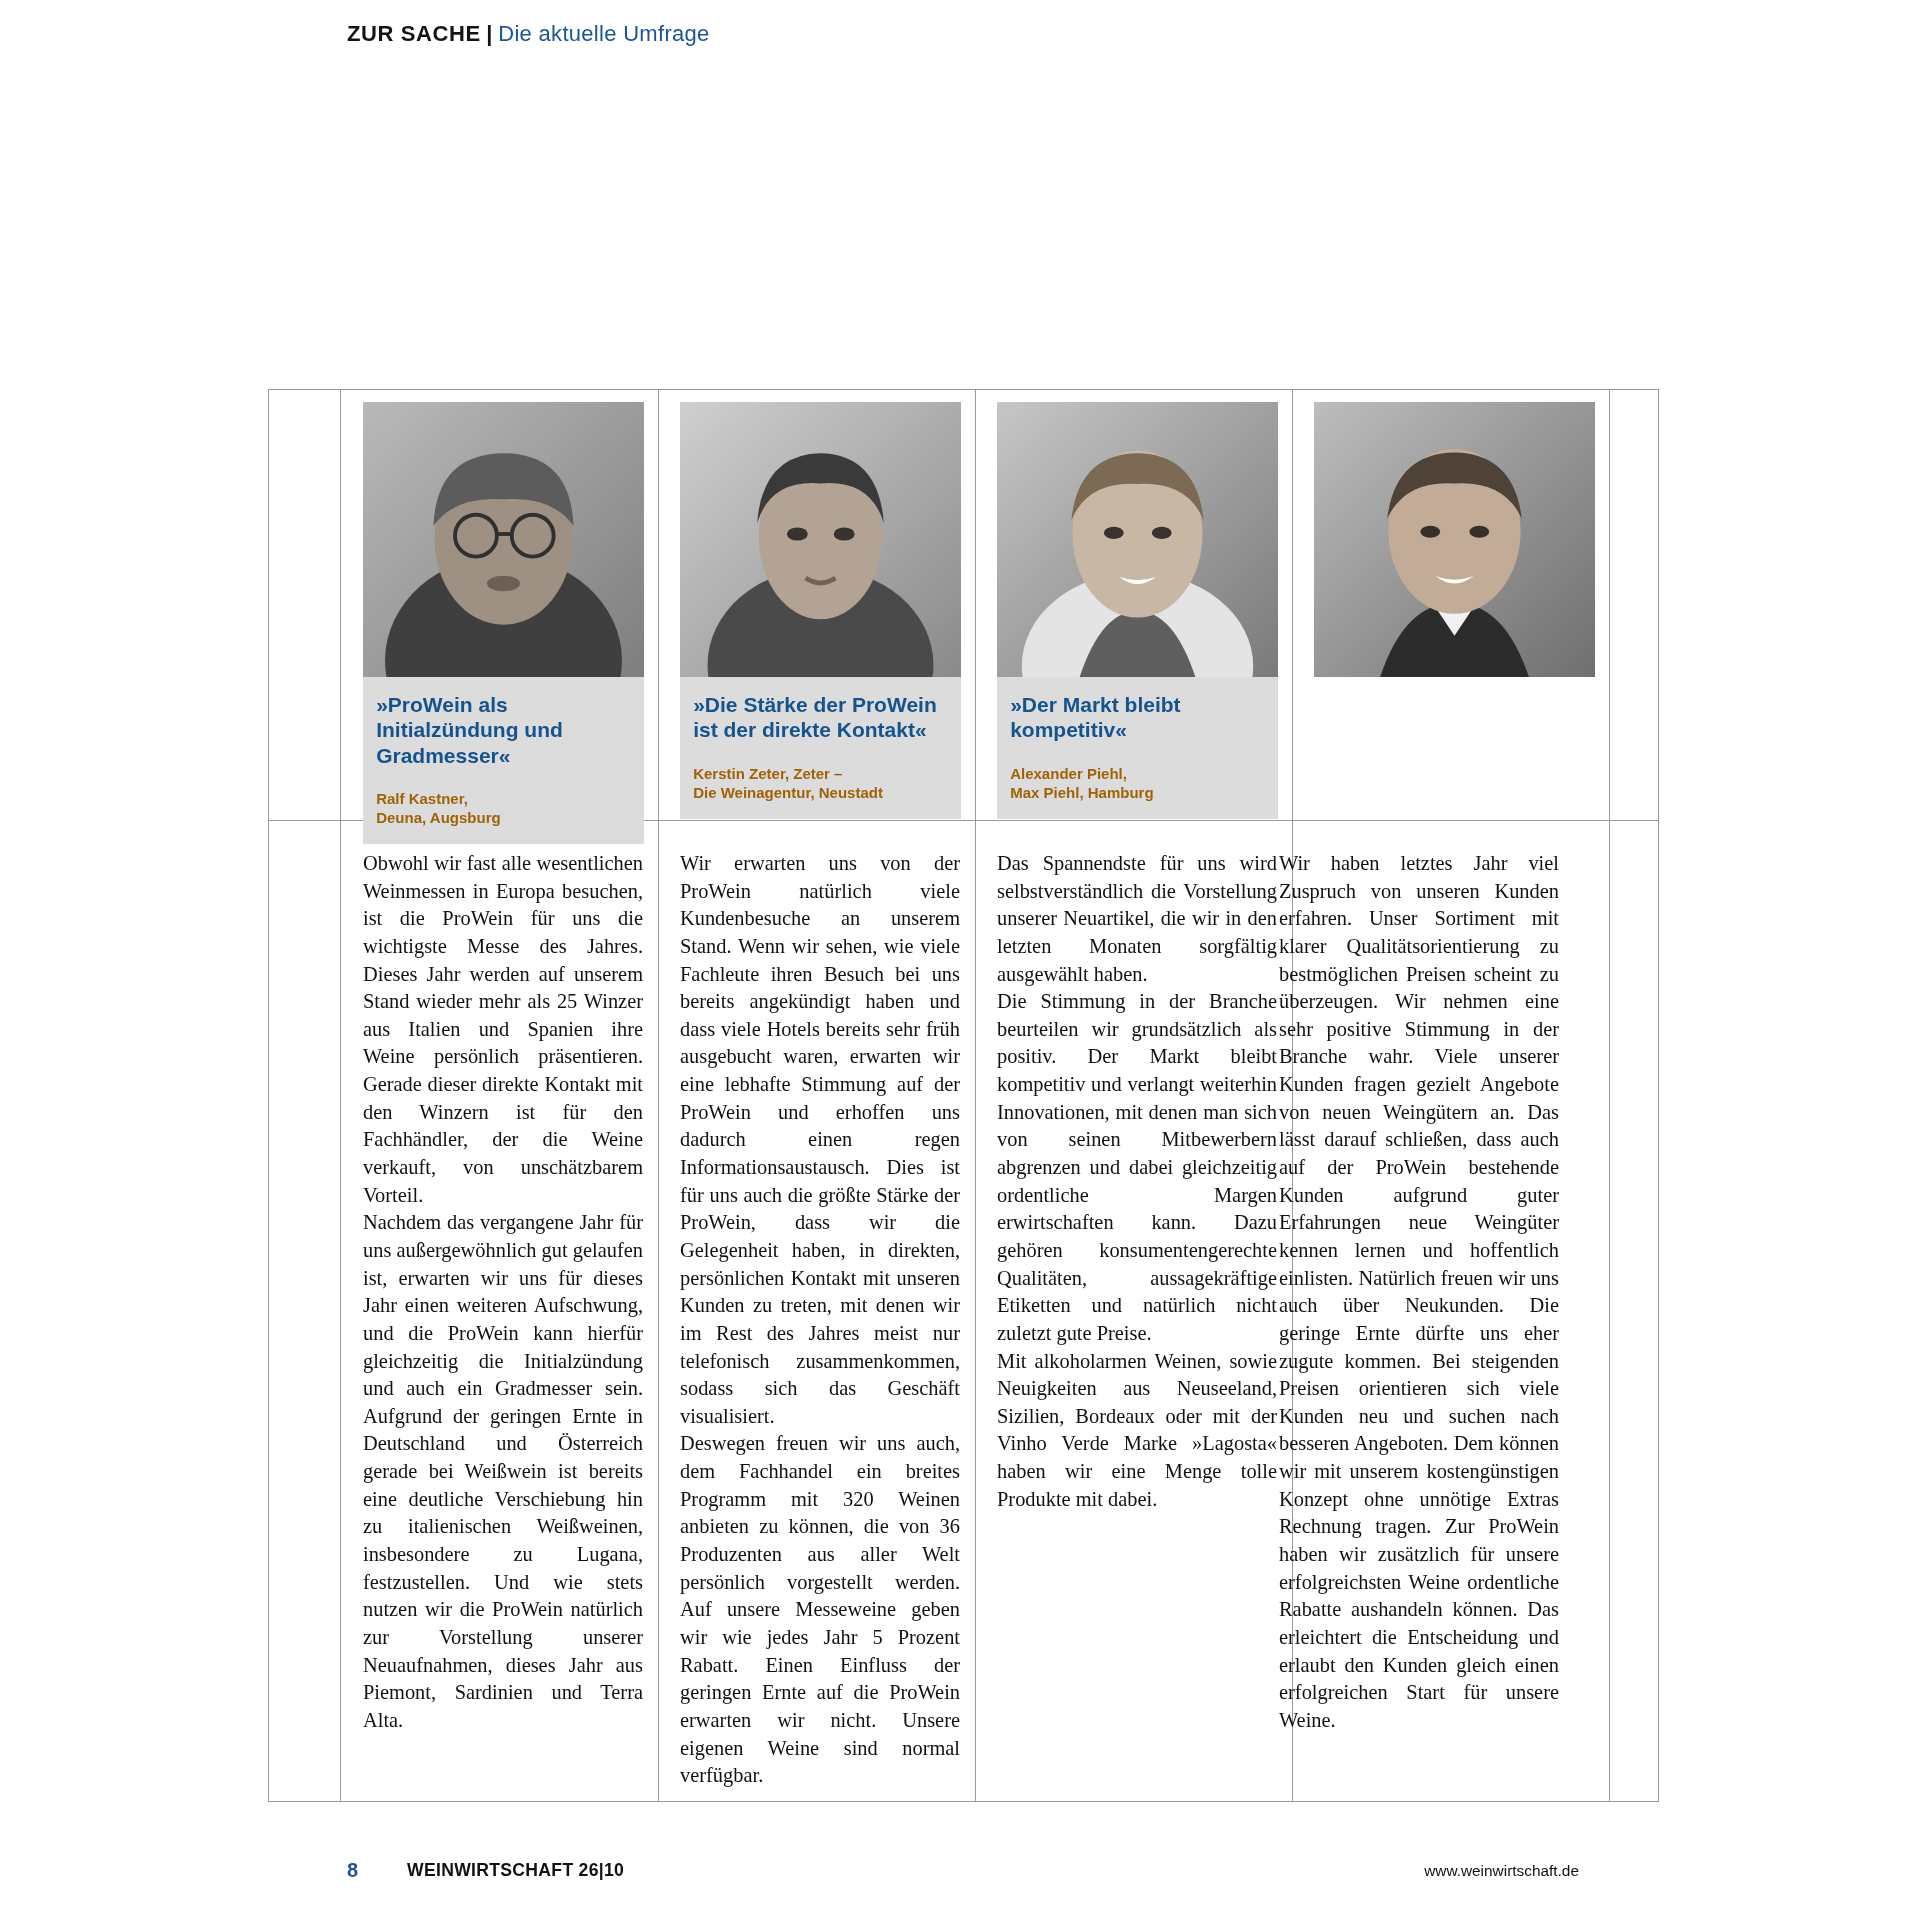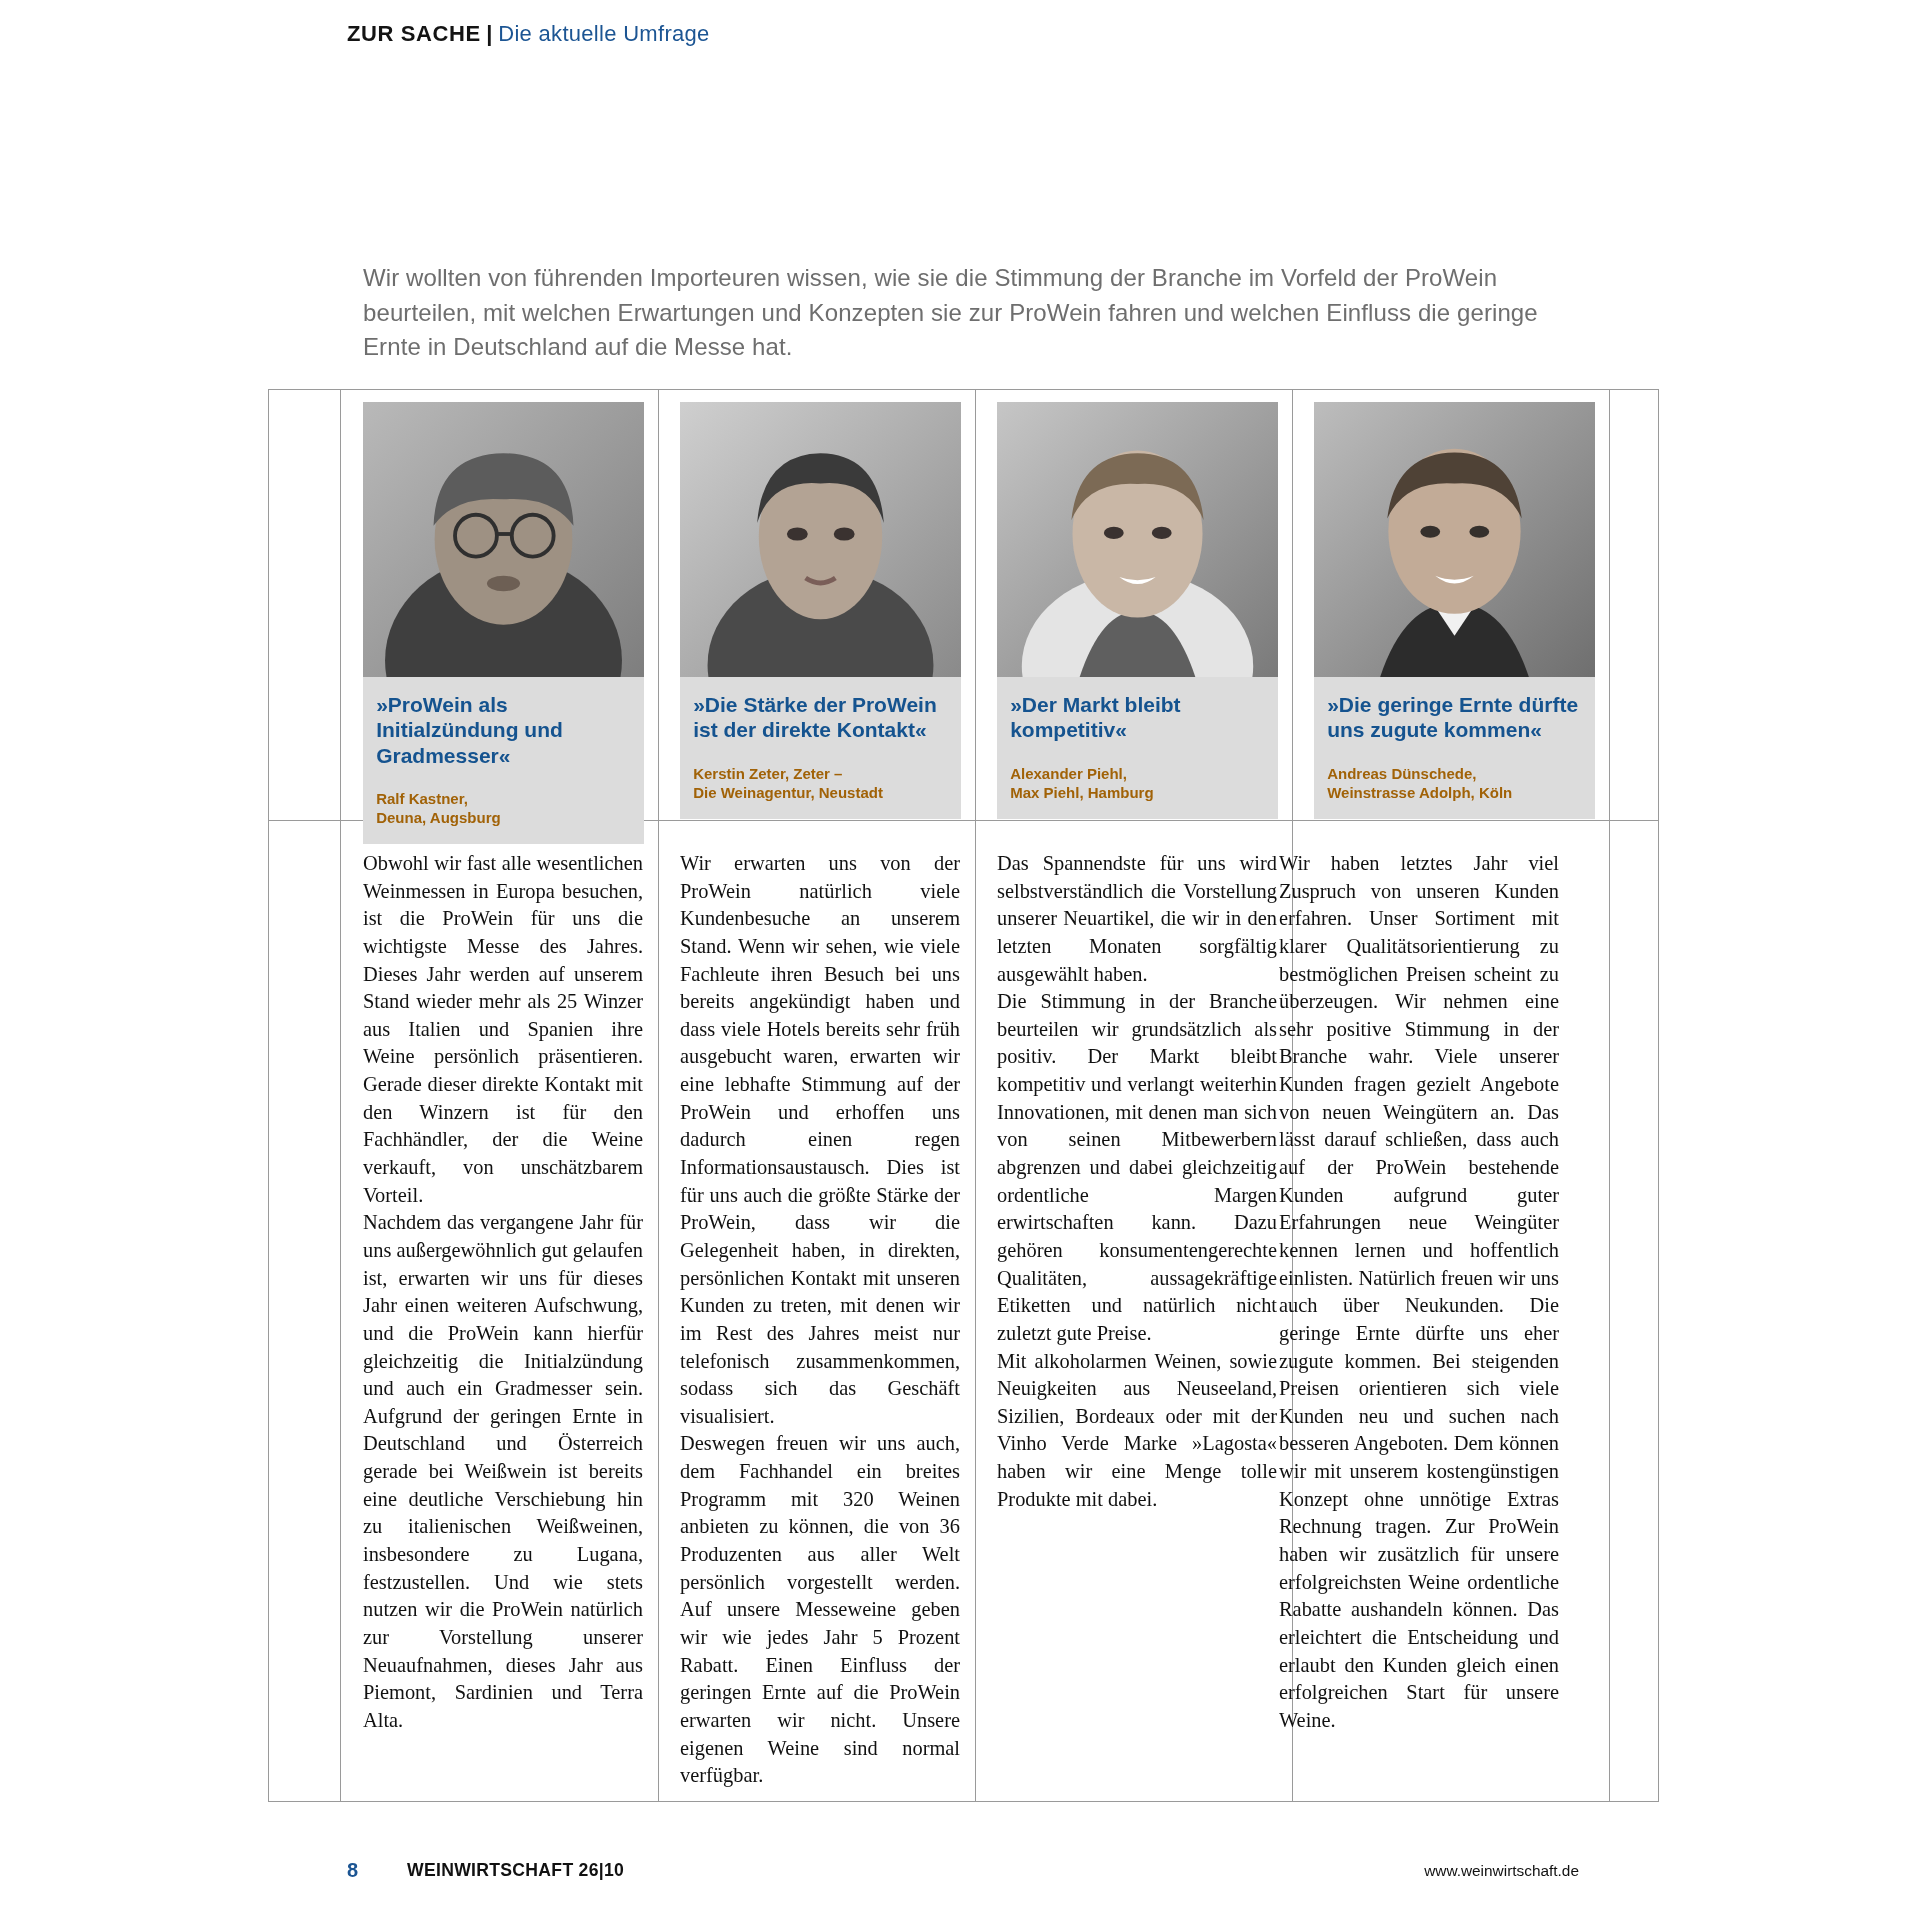--- a/index.html
+++ b/index.html
@@ -103,21 +103,20 @@
 </head>
 <body>
 
 <div class="page">
 
   <div class="runhead">
     <span class="rh-section">ZUR SACHE</span><span class="rh-sep">|</span><span class="rh-topic">Die aktuelle Umfrage</span>
   </div>
 
 
-  <div class="standfirst">Wir wollten von führenden Importeuren wissen, wie sie die Stimmung der Branche im Vorfeld der ProWein beurteilen, mit welchen Erwartungen und Konzepten sie zur ProWein fahren und welchen Einfluss die geringe Ernte in Deutschland auf die Messe hat.</div>
 
   <div class="rule-h" style="left:268px; top:389px;  width:1391px;"></div>
   <div class="rule-h" style="left:268px; top:820px; width:1391px;"></div>
   <div class="rule-h" style="left:268px; top:1801px; width:1391px;"></div>
 
   <div class="rule-v" style="left:268px;  top:389px; height:1413px;"></div>
   <div class="rule-v" style="left:340px;  top:389px; height:1413px;"></div>
   <div class="rule-v" style="left:658px; top:389px; height:1413px;"></div>
   <div class="rule-v" style="left:975px; top:389px; height:1413px;"></div>
   <div class="rule-v" style="left:1292px; top:389px; height:1413px;"></div>
@@ -221,27 +220,20 @@
           <rect width="510" height="500" fill="url(#bg4)"></rect>
           <path d="M120 500 q45 -135 135 -135 q90 0 135 135 z" fill="#2c2c2c"></path>
           <path d="M215 365 l40 60 l40 -60 l-20 -10 h-40 z" fill="#f1f1f1"></path>
           <ellipse cx="255" cy="235" rx="120" ry="150" fill="#c2ab97"></ellipse>
           <path d="M133 212 q14 -118 122 -120 q108 2 122 120 q-32 -70 -122 -64 q-90 -6 -122 64 z" fill="#4f4236"></path>
           <ellipse cx="211" cy="236" rx="18" ry="11" fill="#35302c"></ellipse>
           <ellipse cx="300" cy="236" rx="18" ry="11" fill="#35302c"></ellipse>
           <path d="M220 316 q35 28 70 0 q-35 14 -70 0 z" fill="#ffffff"></path>
         </svg>
       </div>
-      <div class="cap">
-        <p class="quote">»Die geringe Ernte dürfte uns zugute kommen«</p>
-        <div class="who">
-          <div>Andreas Dünschede,</div>
-          <div>Weinstrasse Adolph, Köln</div>
-        </div>
-      </div>
     </div>
 
   </div>
 
   <div class="col" style="left:363px;">
       <p>Obwohl wir fast alle wesentlichen Weinmessen in Europa besuchen, ist die ProWein für uns die wichtigste Messe des Jahres. Dieses Jahr werden auf unserem Stand wieder mehr als 25 Winzer aus Italien und Spanien ihre Weine persönlich präsentieren. Gerade dieser direkte Kontakt mit den Winzern ist für den Fachhändler, der die Weine verkauft, von unschätzbarem Vorteil.</p>
       <p>Nachdem das vergangene Jahr für uns außergewöhnlich gut gelaufen ist, erwarten wir uns für dieses Jahr einen weiteren Aufschwung, und die ProWein kann hierfür gleichzeitig die Initialzündung und auch ein Gradmesser sein. Aufgrund der geringen Ernte in Deutschland und Österreich gerade bei Weißwein ist bereits eine deutliche Verschiebung hin zu italienischen Weißweinen, insbesondere zu Lugana, festzustellen. Und wie stets nutzen wir die ProWein natürlich zur Vorstellung unserer Neuaufnahmen, dieses Jahr aus Piemont, Sardinien und Terra Alta.</p>
     </div>
   <div class="col" style="left:680px;">
       <p>Wir erwarten uns von der ProWein natürlich viele Kundenbesuche an unserem Stand. Wenn wir sehen, wie viele Fachleute ihren Besuch bei uns bereits angekündigt haben und dass viele Hotels bereits sehr früh ausgebucht waren, erwarten wir eine lebhafte Stimmung auf der ProWein und erhoffen uns dadurch einen regen Informationsaustausch. Dies ist für uns auch die größte Stärke der ProWein, dass wir die Gelegenheit haben, in direkten, persönlichen Kontakt mit unseren Kunden zu treten, mit denen wir im Rest des Jahres meist nur telefonisch zusammenkommen, sodass sich das Geschäft visualisiert.</p>

